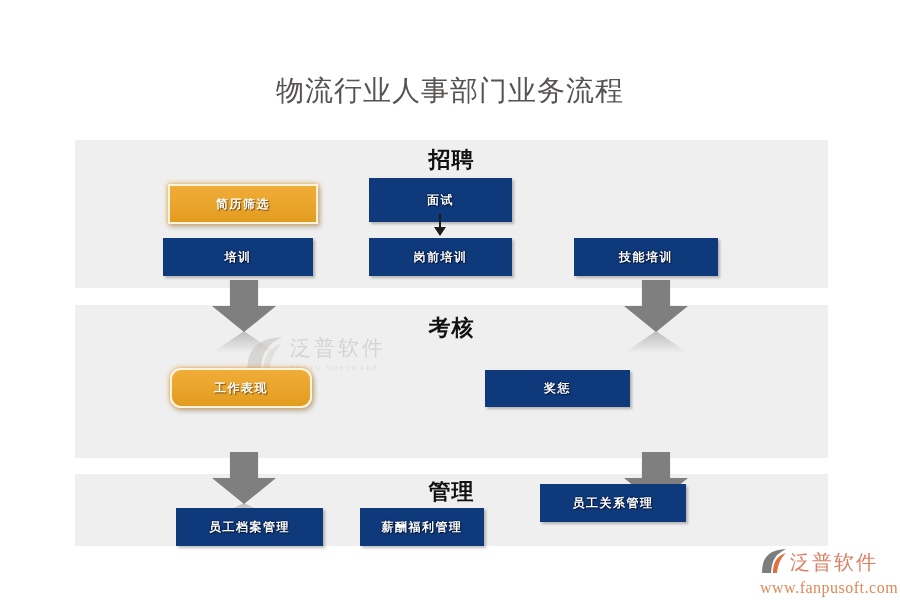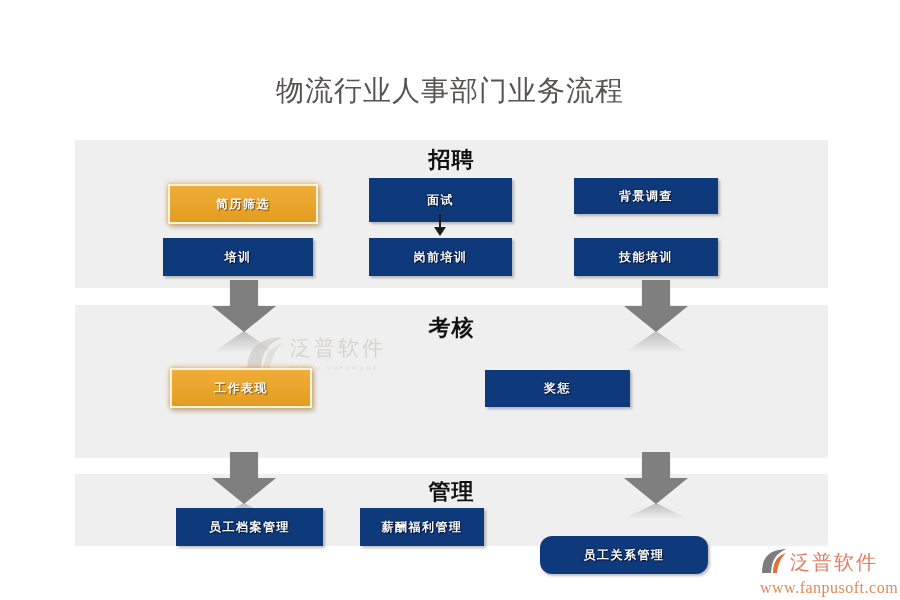--- a/index.html
+++ b/index.html
@@ -37,25 +37,25 @@
     text-shadow: 1px 1px 1px rgba(100,60,0,0.9);
     box-shadow: 0 0 5px rgba(226,150,40,0.95), 2px 3px 5px rgba(0,0,0,0.22);
   }
 
   .box-resume      { left:168px; top:184px; width:150px; height:40px; }
   .box-interview   { left:369px; top:178px; width:143px; height:44px; }
   .box-bgcheck     { left:574px; top:178px; width:144px; height:36px; }
   .box-training    { left:163px; top:238px; width:150px; height:38px; }
   .box-prejob      { left:369px; top:238px; width:143px; height:38px; }
   .box-skill       { left:574px; top:238px; width:144px; height:38px; }
-  .box-performance { left:170px; top:368px; width:142px; height:40px; }
+  .box-performance { left:170px; top:368px; width:142px; height:40px;border-radius:11px; }
   .box-reward      { left:485px; top:370px; width:145px; height:37px; }
   .box-files       { left:176px; top:508px; width:147px; height:38px; }
   .box-salary      { left:360px; top:508px; width:124px; height:38px; }
-  .box-relations   { left:540px; top:536px; width:168px; height:38px;border-radius:12px; }
+  .box-relations   { left:540px; top:484px; width:146px; height:38px; }
 
   .connector-line {
     position:absolute; left:439px; top:214px; width:2px; height:15px; background:#1c1c1c;
   }
   .connector-head {
     position:absolute; left:434px; top:227px; width:0; height:0;
     border-left:6px solid transparent; border-right:6px solid transparent;
     border-top:9px solid #1c1c1c;
   }
 
@@ -124,21 +124,20 @@
       </svg>
     </span>
     <span class="wm-text">
       <div class="wm-name">泛普软件</div>
       <div class="wm-sub">FANPU SOFTWARE</div>
     </span>
   </div>
 
   <div class="gold-box box-resume">简历筛选</div>
   <div class="navy-box box-interview">面试</div>
-  <div class="navy-box box-bgcheck">背景调查</div>
   <div class="navy-box box-training">培训</div>
   <div class="navy-box box-prejob">岗前培训</div>
   <div class="navy-box box-skill">技能培训</div>
 
   <div class="connector-line"></div>
   <div class="connector-head"></div>
 
   <div class="gold-box box-performance">工作表现</div>
   <div class="navy-box box-reward">奖惩</div>
 

